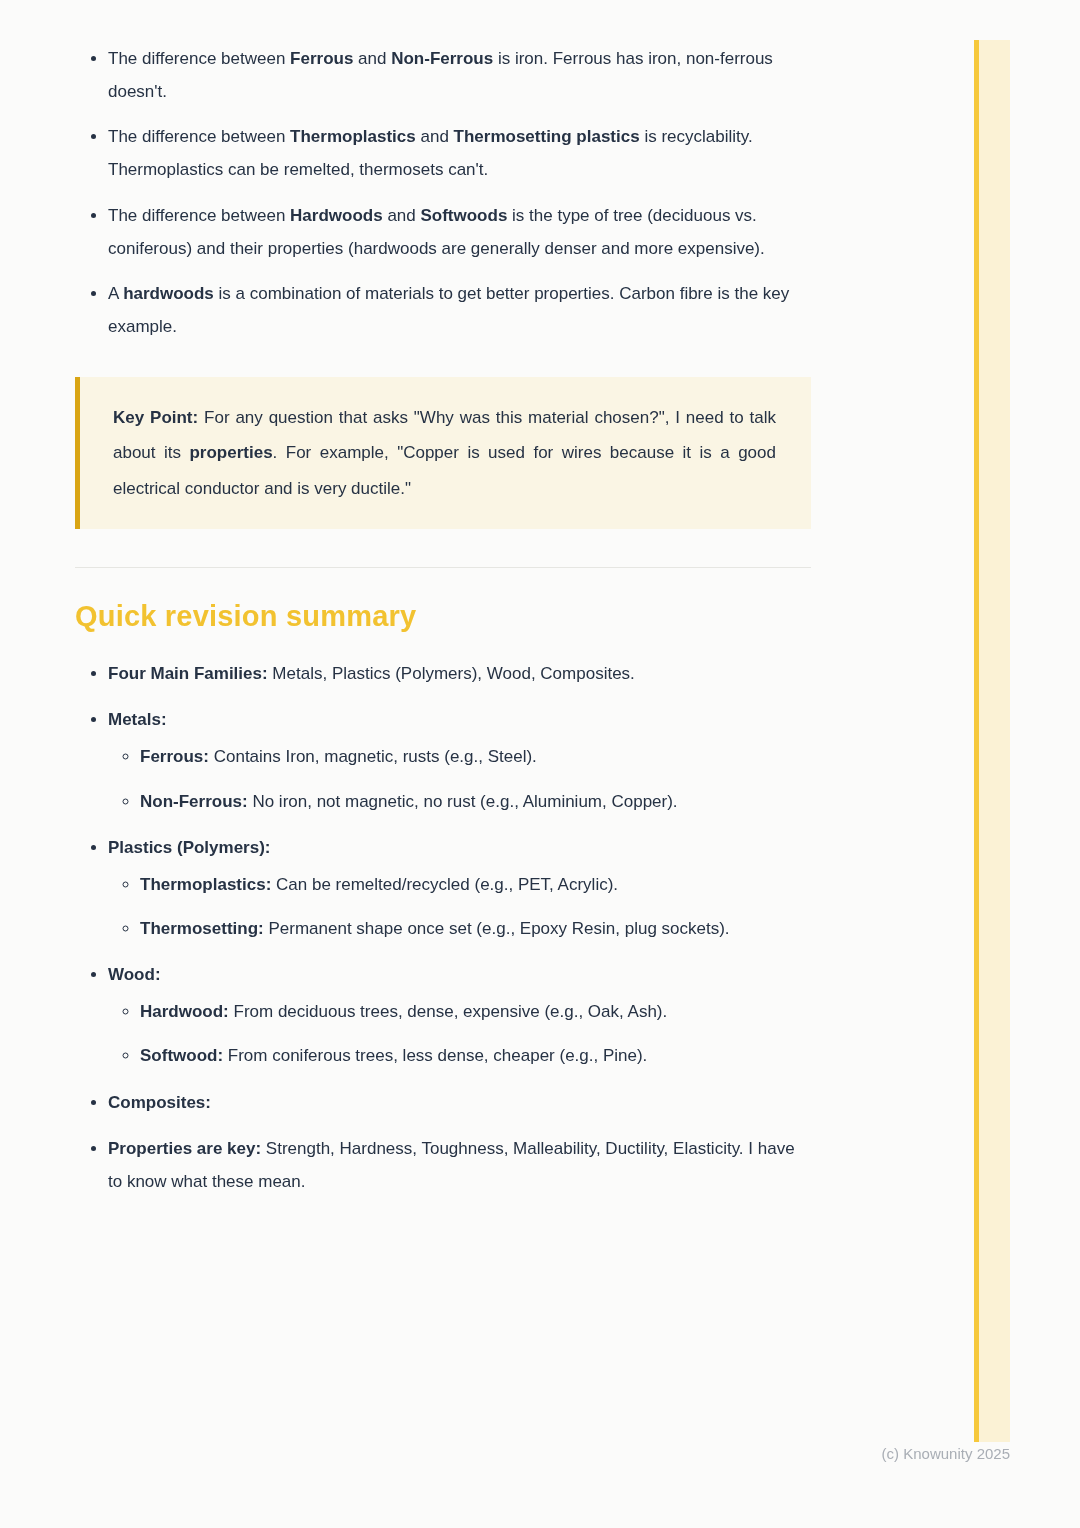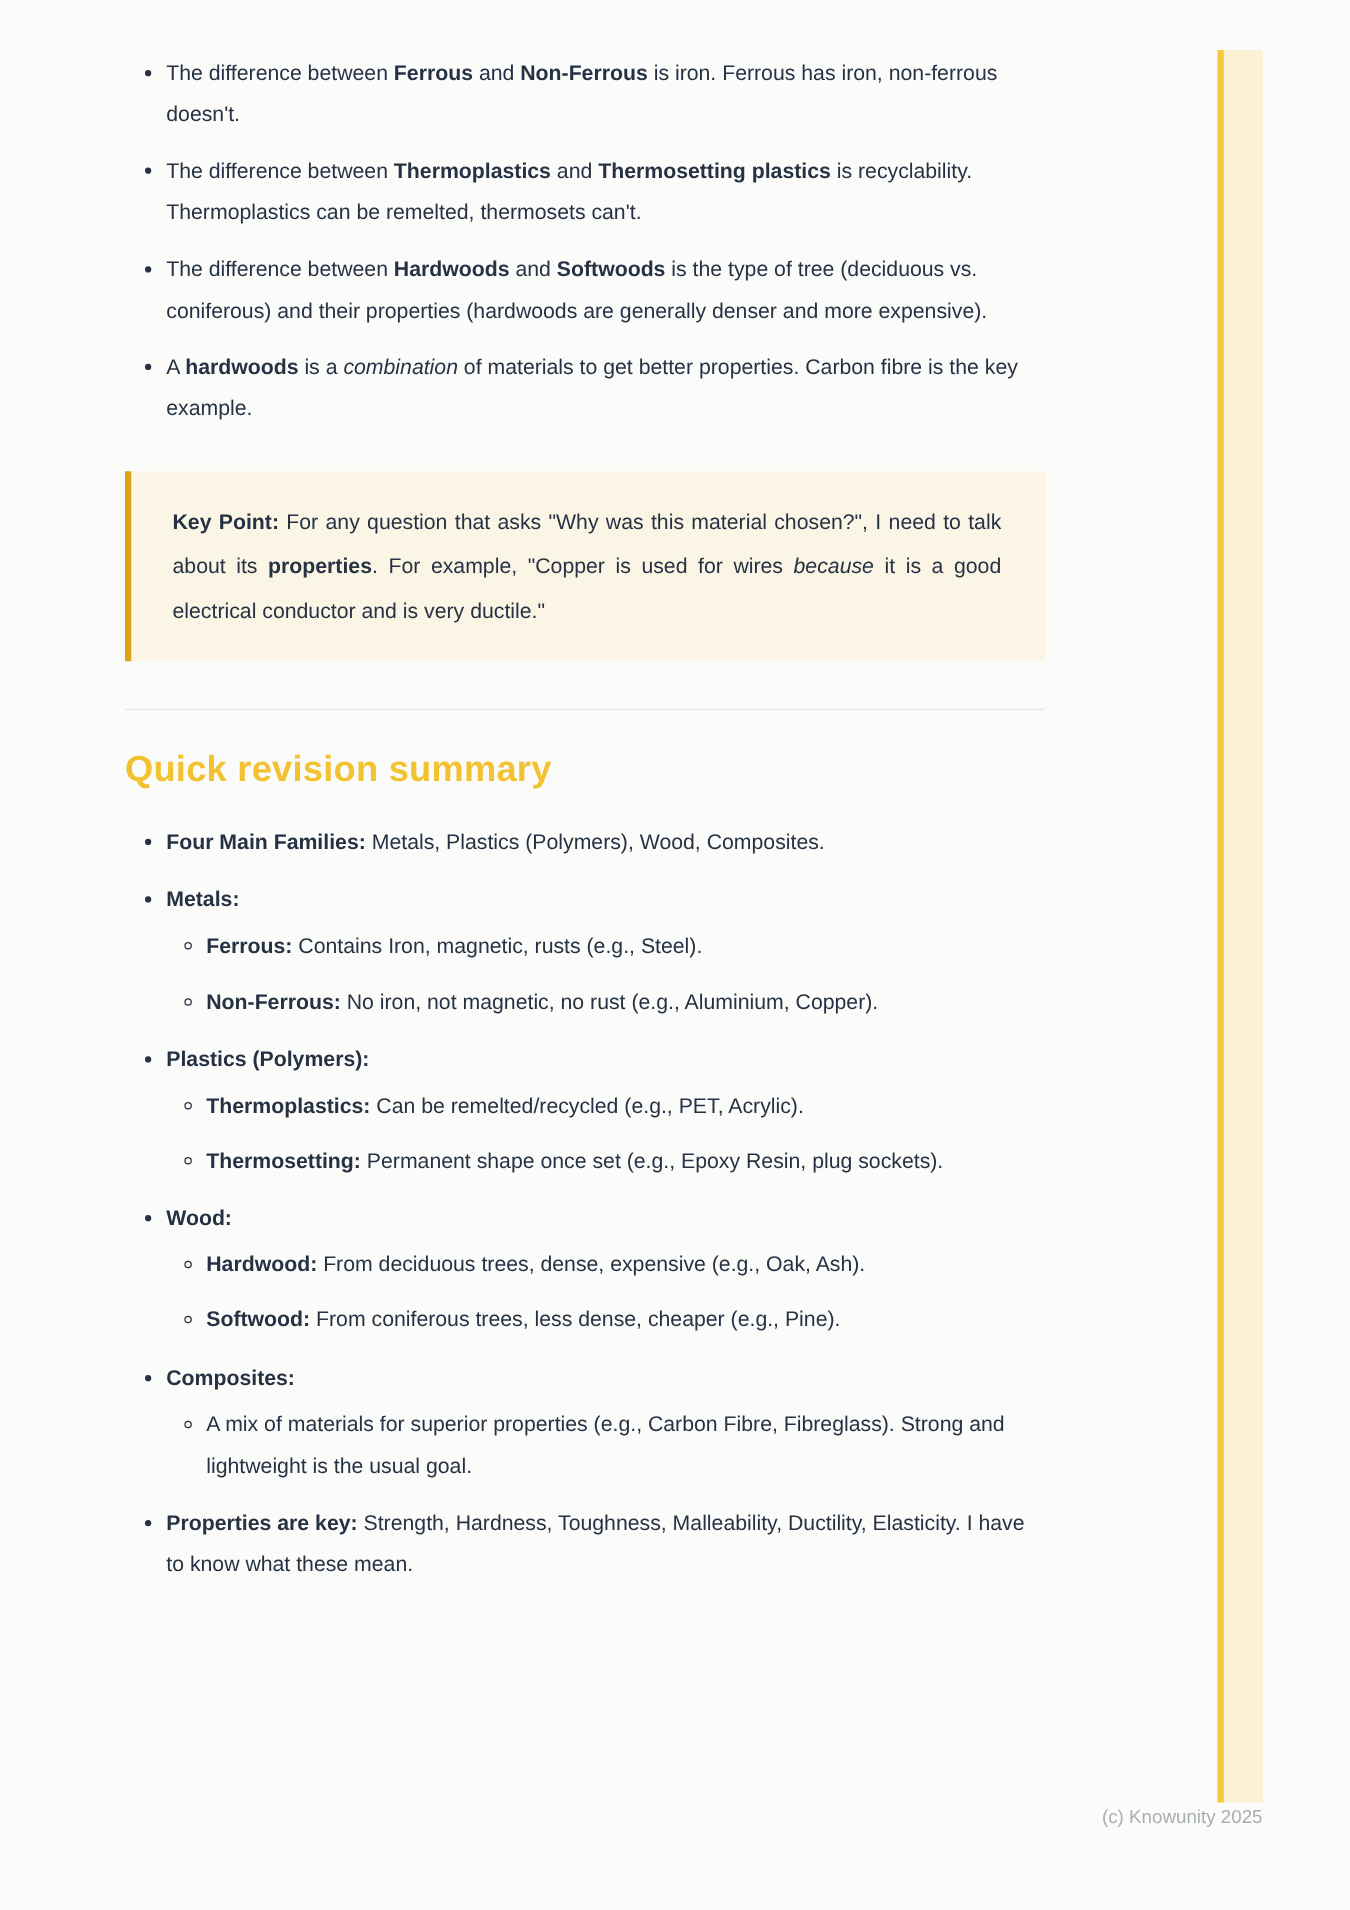--- a/index.html
+++ b/index.html
@@ -31,21 +31,21 @@
     position:absolute;
     left:974px;
     top:40px;
     width:36px;
     height:1402px;
     background:var(--stripe-fill);
     border-left:5px solid var(--stripe-line);
   }
   .content{
     position:absolute;
-    left:100px;
+    left:75px;
     top:42px;
     width:736px;
   }
   .bullet-list{
     margin:0;
     padding:0 0 0 33px;
     list-style-type:disc;
     font-size:17px;
     line-height:1.95;
   }
@@ -55,21 +55,21 @@
   }
   .sub-list{
     margin:4px 0 2px 0;
     padding:0 0 0 32px;
     list-style-type:circle;
   }
   .sub-list > li{
     margin-bottom:11px;
   }
   .seg-b{font-weight:700;}
-  .seg-i{font-style:italic;}
+  .seg-i{}
   .callout{
     margin-top:34px;
     background:var(--callout-bg);
     border-left:5px solid var(--callout-border);
     padding:23px 35px 23px 33px;
   }
   .callout-text{
     margin:0;
     font-size:17px;
     line-height:2.08;
@@ -127,21 +127,19 @@
             <li><span><span class="seg-b ">Non-Ferrous:</span><span class=""> No iron, not magnetic, no rust (e.g., Aluminium, Copper).</span></span></li>
           </ul></li>
         <li><span><span class="seg-b ">Plastics (Polymers):</span></span><ul class="sub-list">
             <li><span><span class="seg-b ">Thermoplastics:</span><span class=""> Can be remelted/recycled (e.g., PET, Acrylic).</span></span></li>
             <li><span><span class="seg-b ">Thermosetting:</span><span class=""> Permanent shape once set (e.g., Epoxy Resin, plug sockets).</span></span></li>
           </ul></li>
         <li><span><span class="seg-b ">Wood:</span></span><ul class="sub-list">
             <li><span><span class="seg-b ">Hardwood:</span><span class=""> From deciduous trees, dense, expensive (e.g., Oak, Ash).</span></span></li>
             <li><span><span class="seg-b ">Softwood:</span><span class=""> From coniferous trees, less dense, cheaper (e.g., Pine).</span></span></li>
           </ul></li>
-        <li><span><span class="seg-b ">Composites:</span></span><ul class="sub-list">
-            <li><span><span class="">A mix of materials for superior properties (e.g., Carbon Fibre, Fibreglass). Strong and lightweight is the usual goal.</span></span></li>
-          </ul></li>
+        <li><span><span class="seg-b ">Composites:</span></span></li>
         <li><span><span class="seg-b ">Properties are key:</span><span class=""> Strength, Hardness, Toughness, Malleability, Ductility, Elasticity. I have to know what these mean.</span></span></li>
       </ul>
   </div>
 
   <div class="footer">(c) Knowunity 2025</div>
 </div>
 
 </body></html>

